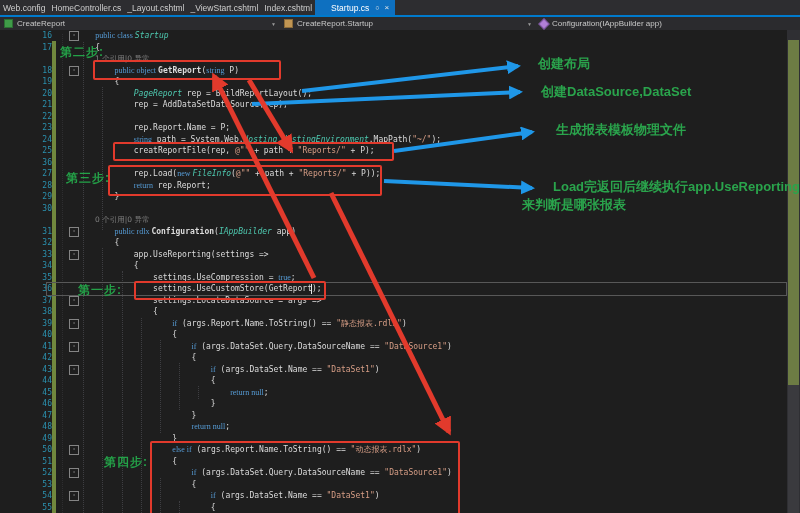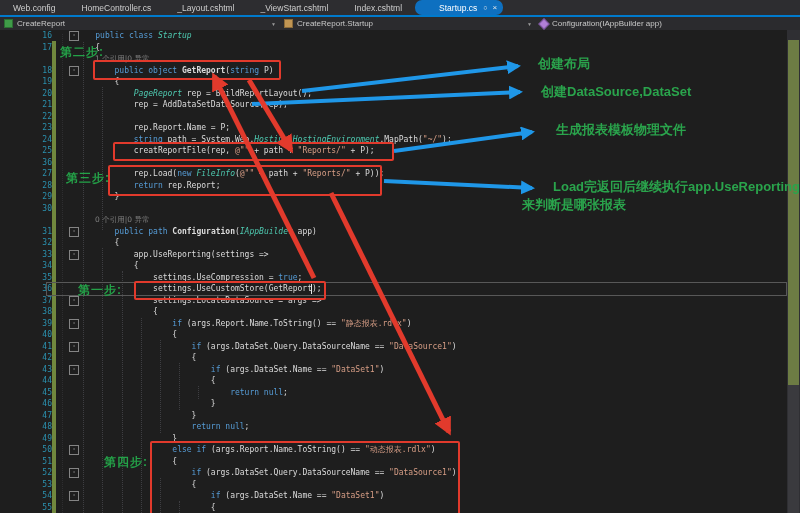--- a/index.html
+++ b/index.html
@@ -1,22 +1,22 @@
 <!DOCTYPE html>
 <html style="--active_tab: #0e70c0; --accent_line: #007acc; --chrome_bg: #2d2d30; --editor_bg: #1e1e1e; --arrow_blue: #1f97e8; --arrow_red: #e23a2c; --box_red: #e23a2c; --note_green: #2aa44c; --step_green: #24a148; --keyword: #569cd6; --type: #4ec9b0; --string: #d69d85; --plain: #dcdcdc; --line_number: #2b91af; --codelens: #808080; --change_bar: #71883e;"><head>
 <meta charset="utf-8">
 <style>
   html,body{margin:0;padding:0;background:#141414;}
   .screen{position:relative;width:800px;height:513px;overflow:hidden;
           background:var(--editor_bg,#1e1e1e);font-family:"Liberation Sans",sans-serif;}
   
   .tabbar{position:absolute;left:0;top:0;width:800px;height:15px;background:var(--chrome_bg,#2d2d30);
           display:flex;align-items:stretch;font-size:8.5px;color:#cfcfcf;}
-  .tab{display:flex;align-items:center;padding:0 13px;cursor:default;white-space:nowrap;}
-  .tab.active{background:var(--active_tab,#0e70c0);color:#fff;padding:0 6px 0 24px;border-radius:7px;}
+  .tab{display:flex;align-items:center;padding:0 3px;cursor:default;white-space:nowrap;}
+  .tab.active{background:var(--active_tab,#0e70c0);color:#fff;padding:0 6px 0 16px;}
   .tab .dot{font-size:7px;margin-left:6px;color:#e8e8e8;}
   .tab .x{font-size:8px;margin-left:5px;color:#e8e8e8;}
   .accent-strip{position:absolute;left:0;top:15px;width:800px;height:2px;background:var(--accent_line,#007acc);}
   
   .navbar{position:absolute;left:0;top:17px;width:800px;height:13px;background:#2b2b2e;
           display:flex;align-items:center;font-size:8px;color:#c8c8c8;border-bottom:1px solid #c2410c;}
   .crumb{display:flex;align-items:center;height:13px;}
   .crumb .caret{color:#9a9a9a;font-size:5px;margin:0 4px;}
   .seg1{width:280px;} .seg2{width:256px;}
   .ic{display:inline-block;width:7px;height:7px;margin:0 4px 0 4px;}
@@ -27,21 +27,21 @@
   
   .editor{position:absolute;left:0;top:30px;width:800px;height:483px;background:var(--editor_bg,#1e1e1e);}
   .rows{position:absolute;left:0;top:0;width:786px;padding-left:12px;}
   .row{display:flex;height:11.5px;line-height:11.5px;font-family:"DejaVu Sans Mono",monospace;font-size:8px;}
   .ln{width:40px;text-align:right;color:var(--line_number,#2b91af);flex:0 0 40px;}
   .fold{width:24px;flex:0 0 24px;position:relative;}
   .foldbox{position:absolute;left:17px;top:1px;width:8px;height:8px;border:1px solid #848484;
            background:#1e1e1e;color:#c0c0c0;font-size:7px;line-height:7px;text-align:center;z-index:2;}
   .codeline{white-space:pre;color:var(--plain,#dcdcdc);}
   .codeline.lens{color:var(--codelens,#808080);font-size:7.5px;font-family:"DejaVu Sans","Liberation Sans",sans-serif;}
-  .tk-k{color:var(--keyword,#569cd6);} .tk-t{color:var(--type,#4ec9b0);font-style:italic;}
+  .tk-k{color:var(--keyword,#569cd6);font-family:Liberation Serif, serif;} .tk-t{color:var(--type,#4ec9b0);font-style:italic;}
   .tk-s{color:var(--string,#d69d85);} .tk-p{color:var(--plain,#dcdcdc);}
   .tk-m{color:#dcdcdc;font-weight:bold;}
   .guide{position:absolute;width:0;border-left:1px dotted #3e3e42;z-index:0;}
   .changebar{position:absolute;left:52px;top:11px;width:4px;height:472px;background:var(--change_bar,#71883e);}
   .curline{position:absolute;left:46px;top:252px;width:739px;height:12px;border:1px solid #585858;z-index:1;}
   .cursor{position:absolute;left:311px;top:254px;width:1px;height:10px;background:#e8e8e8;z-index:6;}
   
   .vscroll{position:absolute;right:0;top:0;width:13px;height:483px;background:#2f2f33;}
   .vthumb{position:absolute;left:1px;top:10px;width:11px;height:345px;background:#6d7c44;}
   .vtrack-low{position:absolute;left:1px;top:355px;width:11px;height:128px;background:#3a3a3e;}
@@ -206,21 +206,21 @@
         <div class="row">
           <span class="ln"></span>
           <span class="fold"></span>
           <span class="codeline lens">        0 个引用|0 异常</span>
         </div>
         <div class="row">
           <span class="ln">31</span>
           <span class="fold">
             <span class="foldbox">-</span>
           </span>
-          <span class="codeline"><span class="tk-p">        </span><span class="tk-k">public </span><span class="tk-k">path </span><span class="tk-m">Configuration</span><span class="tk-p">(</span><span class="tk-t">IAppBuilder</span><span class="tk-p"> app)</span></span>
+          <span class="codeline"><span class="tk-p">        </span><span class="tk-k">public </span><span class="tk-k">rdlx </span><span class="tk-m">Configuration</span><span class="tk-p">(</span><span class="tk-t">IAppBuilder</span><span class="tk-p"> app)</span></span>
         </div>
         <div class="row">
           <span class="ln">32</span>
           <span class="fold"></span>
           <span class="codeline"><span class="tk-p">        {</span></span>
         </div>
         <div class="row">
           <span class="ln">33</span>
           <span class="fold">
             <span class="foldbox">-</span>

